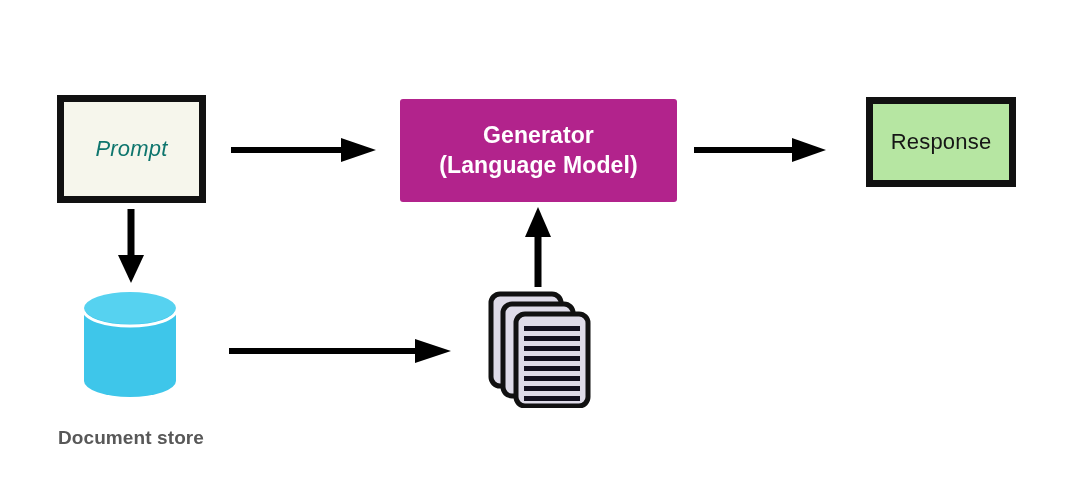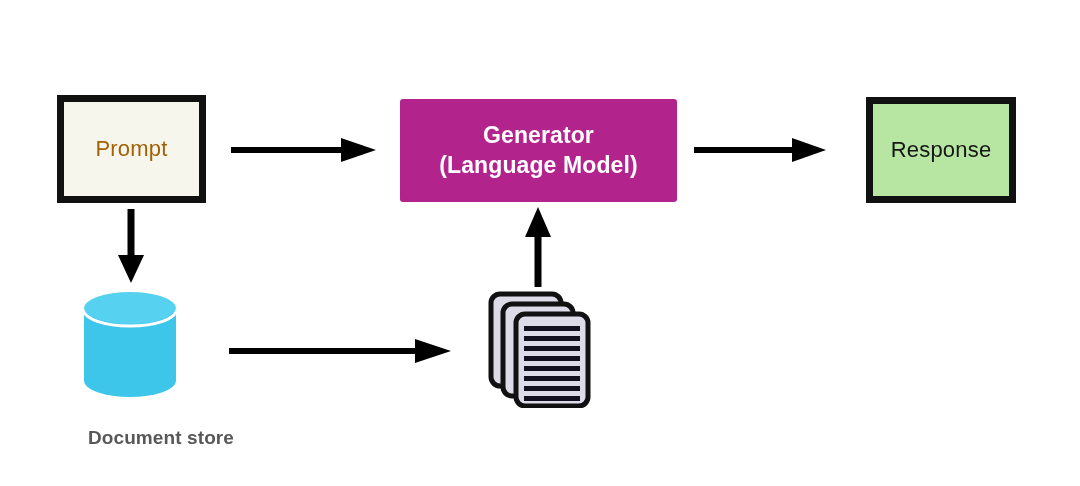--- a/index.html
+++ b/index.html
@@ -30,22 +30,23 @@
 
   .box-prompt {
     left: 57px;
     top: 95px;
     width: 149px;
     height: 108px;
     background: #f6f6ec;
     border: 7px solid #111111;
     font-size: 22px;
     font-weight: 400;
-    color: #a16207;
+    color: #0f766e;
     letter-spacing: 0.2px;
+    font-style: italic;
   }
 
   .box-generator {
     left: 400px;
     top: 99px;
     width: 277px;
     height: 103px;
     background: #b2238c;
     border-radius: 3px;
     color: #ffffff;
@@ -55,21 +56,21 @@
     letter-spacing: 0.1px;
   }
   .box-generator .gen-lines {
     display: block;
   }
 
   .box-response {
     left: 866px;
     top: 97px;
     width: 150px;
-    height: 106px;
+    height: 90px;
     background: #b6e6a2;
     border: 7px solid #111111;
     font-size: 22px;
     font-weight: 400;
     color: #161616;
     letter-spacing: 0.2px;
   }
 
   
   .arrow {
@@ -102,24 +103,23 @@
   .caption {
     position: absolute;
     text-align: center;
     font-size: 19px;
     font-weight: bold;
     color: #585858;
     letter-spacing: 0.1px;
     white-space: nowrap;
   }
   .caption-docstore {
-    left: 12px;
+    left: 0px;
     top: 427px;
     width: 262px;
-    padding-left: 18px;
   }
   .caption-retrieved {
     left: 405px;
     top: 427px;
     width: 265px;
   }
 </style>
 </head>
 <body>
 

